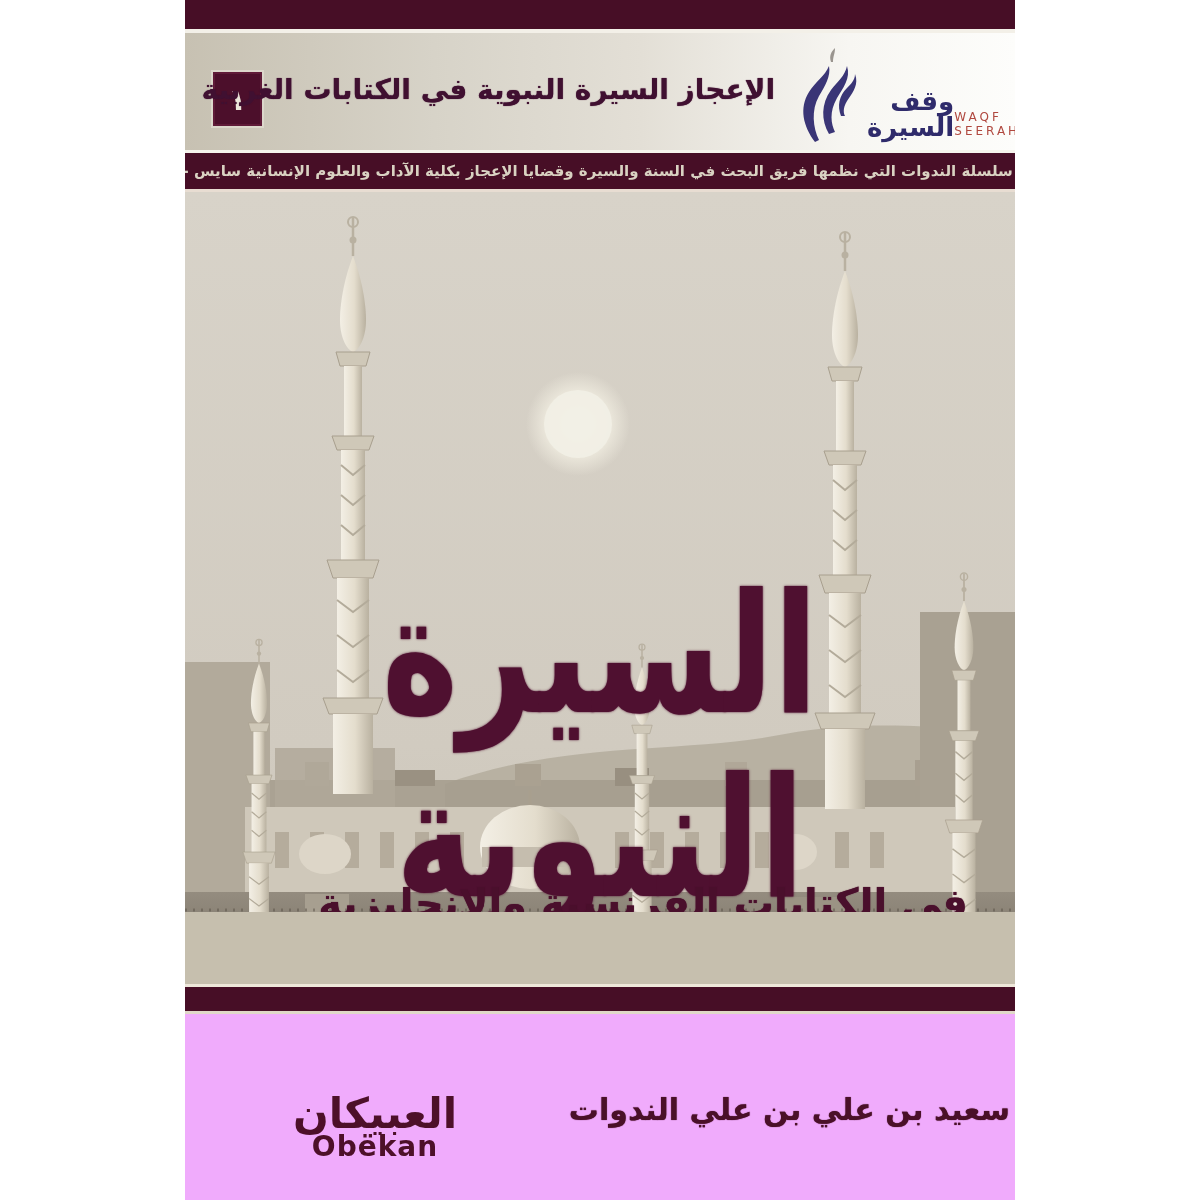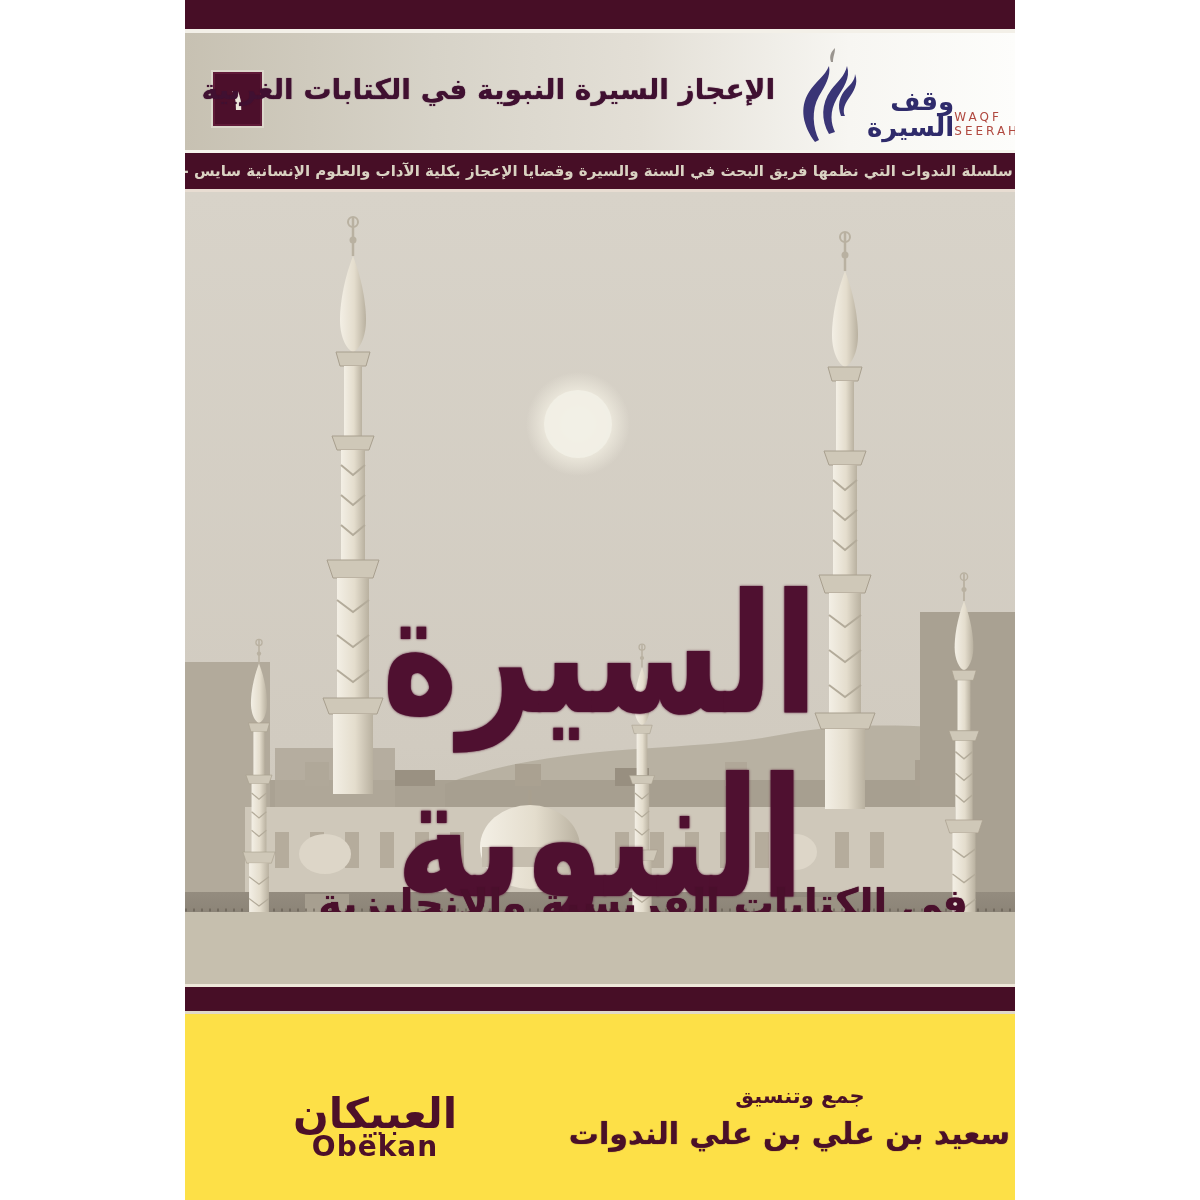--- a/index.html
+++ b/index.html
@@ -32,21 +32,21 @@
   .photo svg{display:block;}
   .main-title{position:absolute;left:0;top:372px;width:100%;text-align:center;
     color:#4f1030;font-size:130px;font-weight:bold;direction:rtl;line-height:1.1;
     transform:scaleY(1.28);transform-origin:center top;text-shadow:0 0 2px #4f1030;}
   .photo-subtitle{position:absolute;left:0;top:688px;width:100%;text-align:center;
     color:#4a0f2c;font-size:40px;font-weight:bold;direction:rtl;text-shadow:0 0 1px #4a0f2c;white-space:nowrap;margin-left:43px;}
 
   
   .divider-band{position:absolute;left:0;top:984px;width:830px;height:30px;background:#470e26;
     border-top:3px solid #eee7da;border-bottom:3px solid #e0d8c8;box-sizing:border-box;}
-  .footer{position:absolute;left:0;top:1014px;width:830px;height:186px;background:#fde047;}
+  .footer{position:absolute;left:0;top:1014px;width:830px;height:186px;background:#f0abfc;}
   .publisher{position:absolute;left:100px;top:80px;width:180px;text-align:center;color:#4d1029;line-height:.95;}
   .publisher .ar{font-size:42px;font-weight:bold;display:block;}
   .publisher .en{font-size:28px;font-weight:bold;display:block;letter-spacing:1px;}
   .credit{position:absolute;left:405px;top:70px;width:420px;text-align:center;color:#4a1028;direction:rtl;}
   .credit-label{font-size:21px;font-weight:bold;display:block;}
   .author-name{font-size:30px;font-weight:bold;display:block;margin-top:8px;text-shadow:0 0 1px #4a1028;white-space:nowrap;}
 </style>
 </head>
 <body>
 
@@ -193,19 +193,18 @@
     </div>
 
     <div class="divider-band"></div>
 
     <div class="footer">
       <div class="publisher">
         <span class="ar">العبيكان</span>
         <span class="en">Obëkan</span>
       </div>
       <div class="credit">
-        <span class="credit-label">جمع وتنسيق</span>
         <span class="author-name">سعيد بن علي بن علي الندوات</span>
       </div>
     </div>
 
   </div>
 </div>
 
 </body></html>

